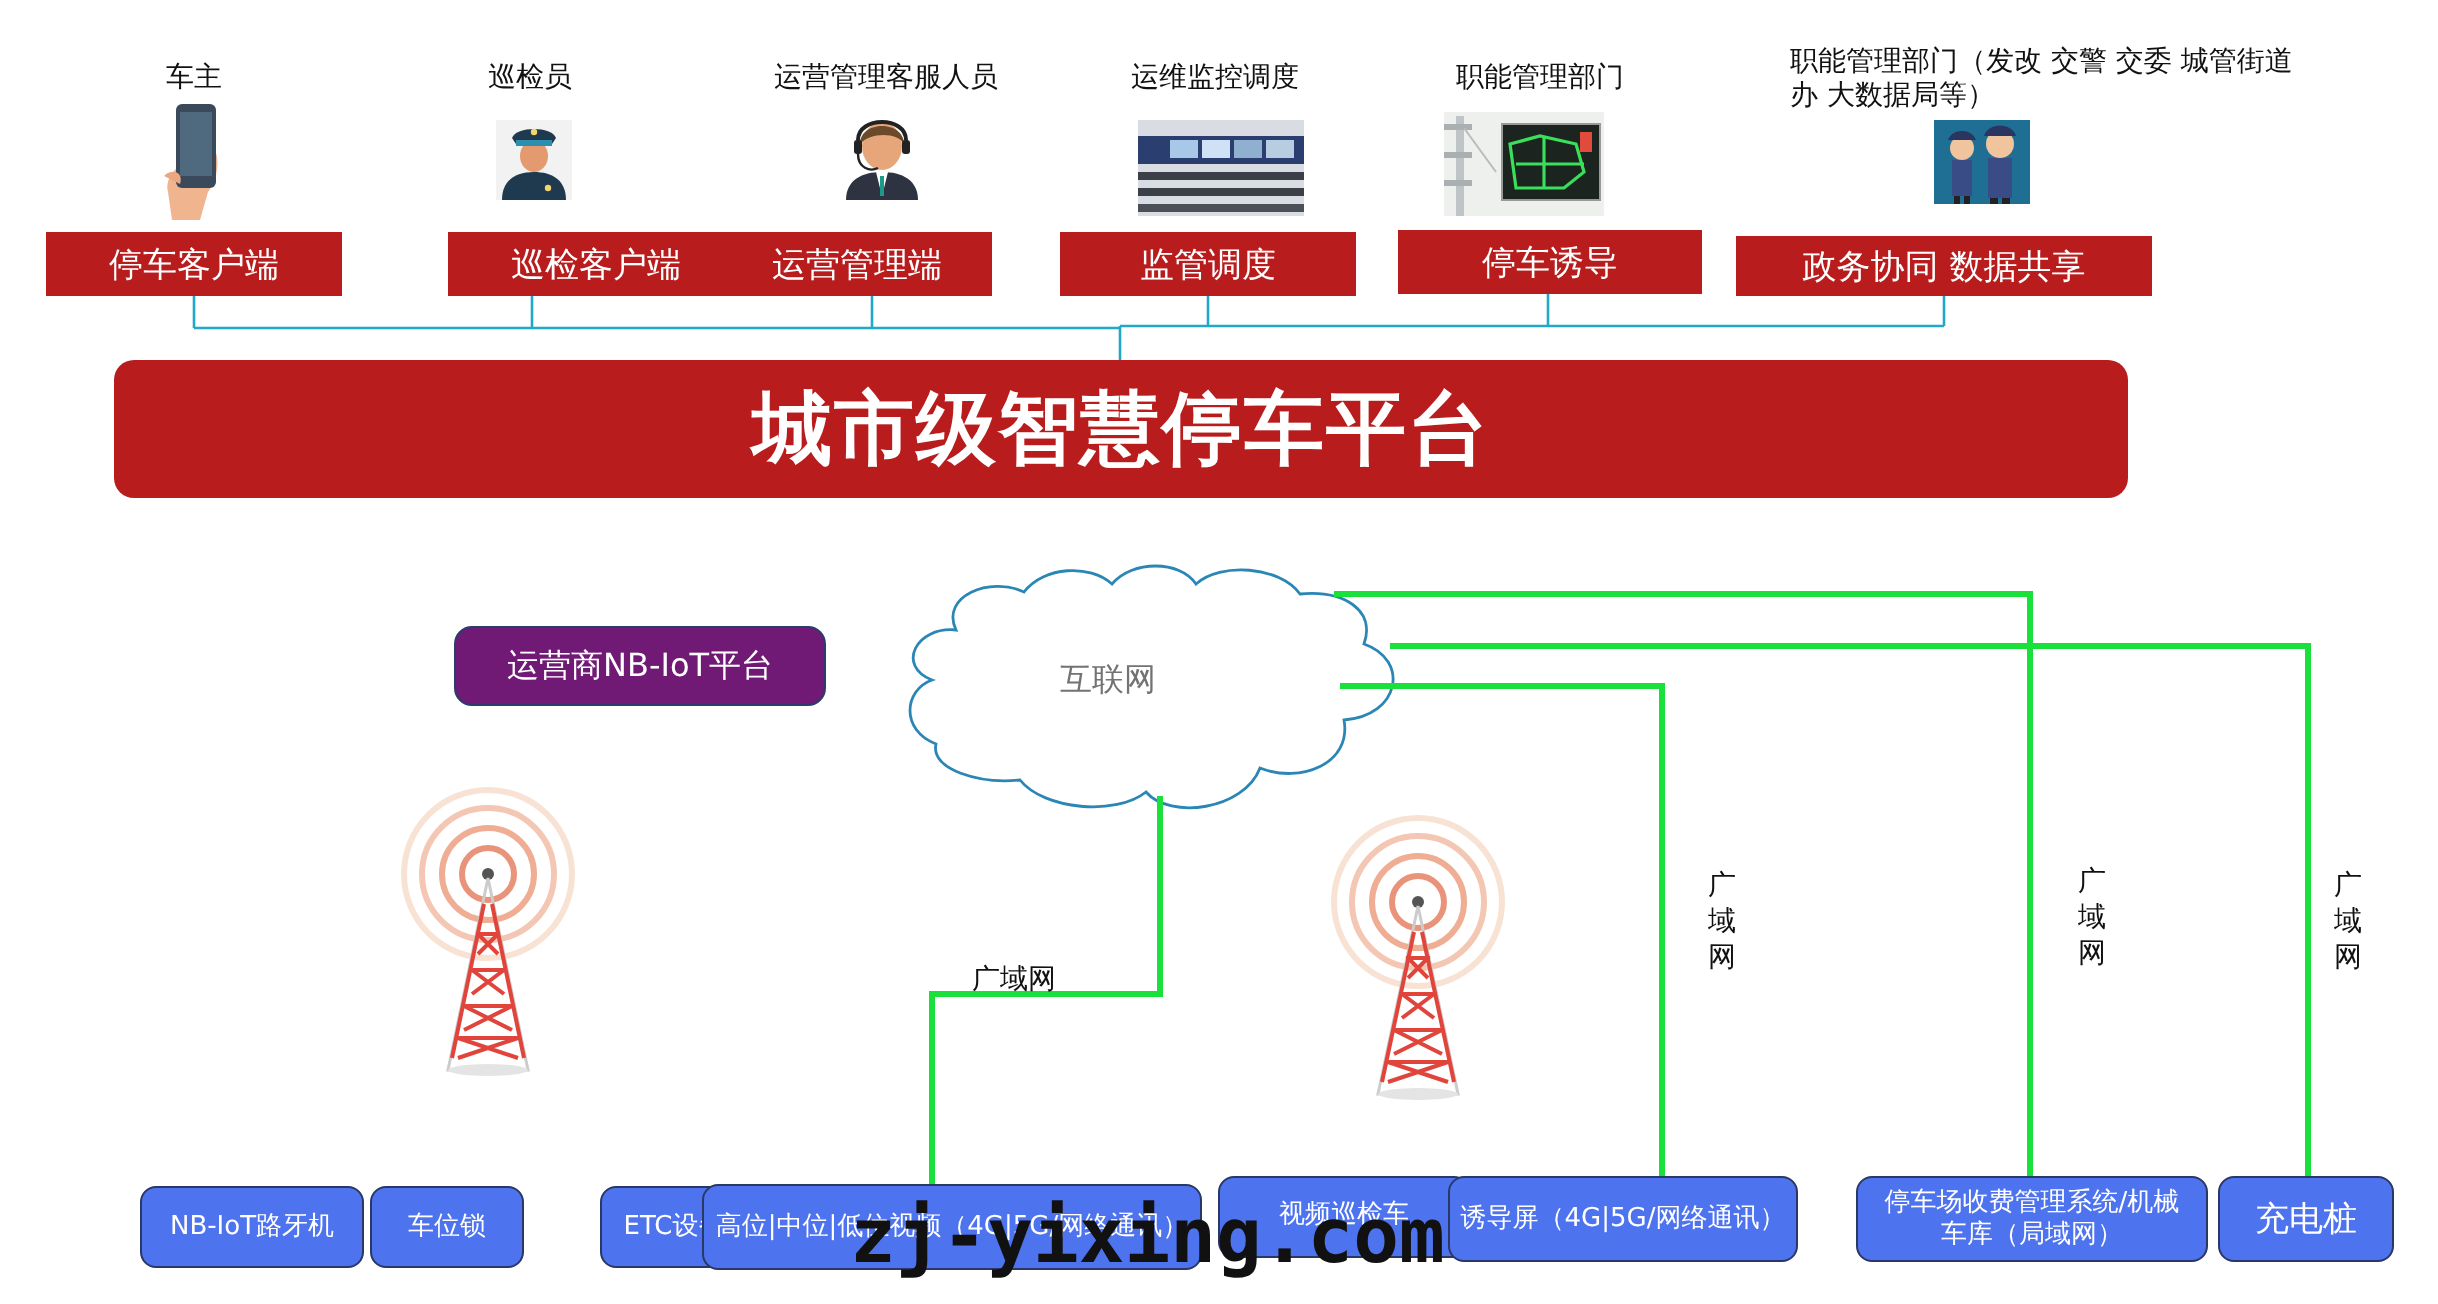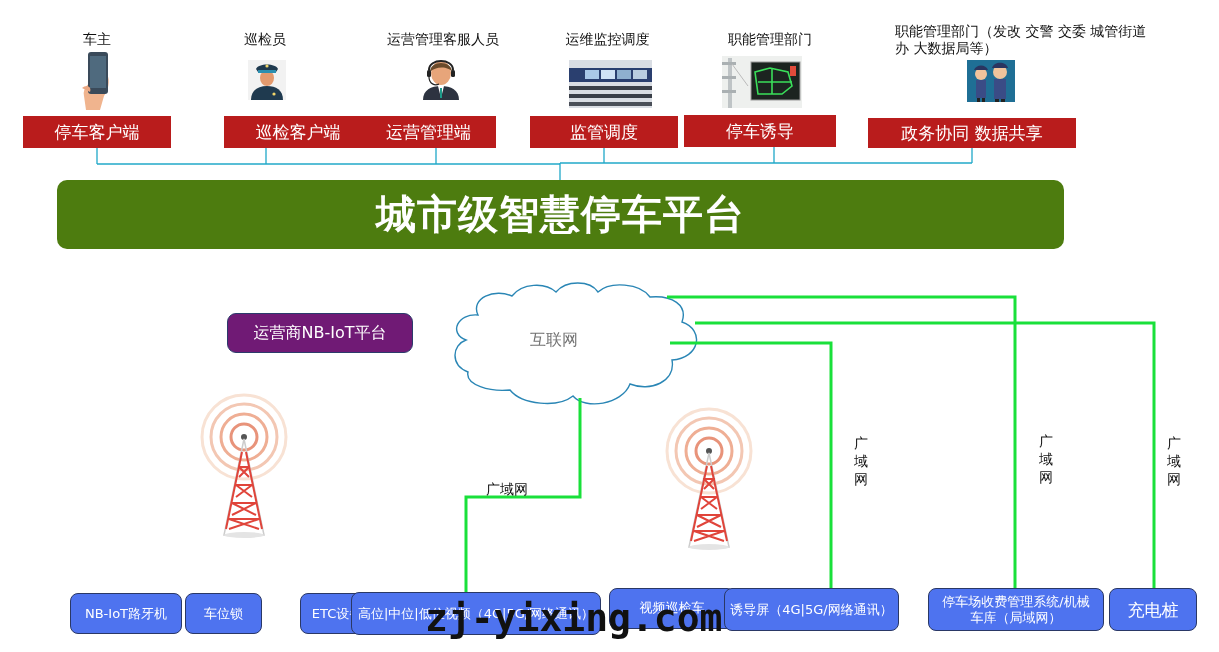--- a/index.html
+++ b/index.html
@@ -2,21 +2,21 @@
 <html><head>
 <meta charset="utf-8">
 <style>
   html, body { margin:0; padding:0; background:#ffffff; }
   body { width:1219px; height:652px; position:relative; overflow:hidden;
          font-family: "DejaVu Sans", "Liberation Sans", sans-serif; }
   .role-label { position:absolute; font-size:14px; color:#111; text-align:center; white-space:nowrap; line-height:17px; }
   .role-label.wrap { white-space:normal; text-align:left; }
   .client-box { position:absolute; background:#b91c1c; color:#fff; font-size:17px;
                 display:flex; align-items:center; justify-content:center; height:32px; }
-  .platform { position:absolute; left:57px; top:180px; width:1007px; height:69px; background:#4d7c0f;
+  .platform { position:absolute; left:57px; top:180px; width:1007px; height:69px; background:#b91c1c;
               border-radius:10px; color:#fff; font-size:40px; font-weight:bold;
               display:flex; align-items:center; justify-content:center; letter-spacing:1px; }
   .nbiot { position:absolute; left:227px; top:313px; width:186px; height:40px; background:#701a75;
            border:1px solid #2b3b6b; border-radius:9px; color:#fff; font-size:16px;
            display:flex; align-items:center; justify-content:center; box-sizing:border-box;text-align:center; }
   .device { position:absolute; background:#4e73ef; border:1.5px solid #2a3866; border-radius:8px;
             color:#fff; font-size:13px; display:flex; align-items:center; justify-content:center;
             text-align:center; box-sizing:border-box; line-height:16px; }
   .wan-v { position:absolute; font-size:14px; color:#111; width:16px; line-height:18px; text-align:center; }
   .wan-h { position:absolute; font-size:14px; color:#111; white-space:nowrap; }
@@ -205,21 +205,21 @@
 <div class="role-label" style="left:230px; top:31px; width:70px;">巡检员</div>
 <div class="role-label" style="left:378px; top:31px; width:130px;">运营管理客服人员</div>
 <div class="role-label" style="left:555px; top:31px; width:105px;">运维监控调度</div>
 <div class="role-label" style="left:710px; top:31px; width:120px;">职能管理部门</div>
 <div class="role-label wrap" style="left:895px; top:23px; width:260px;">职能管理部门（发改 交警 交委 城管街道办 大数据局等）</div>
 
 <div class="client-box" style="left:23px; top:116px; width:148px;">停车客户端</div>
 <div class="client-box" style="left:192px; top:116px; width:148px;margin-left:32px;">巡检客户端</div>
 <div class="client-box" style="left:361px; top:116px; width:135px;">运营管理端</div>
 <div class="client-box" style="left:530px; top:116px; width:148px;">监管调度</div>
-<div class="client-box" style="left:684px; top:115px; width:152px;text-align:right;">停车诱导</div>
+<div class="client-box" style="left:699px; top:115px; width:152px;text-align:right;">停车诱导</div>
 <div class="client-box" style="left:868px; top:118px; width:208px; height:30px;text-align:right;">政务协同 数据共享</div>
 
 <div class="platform">城市级智慧停车平台</div>
 
 <div class="nbiot">运营商NB-IoT平台</div>
 
 <div class="cloud-text">互联网</div>
 
 <div class="wan-h" style="left:486px; top:481px;">广域网</div>
 

